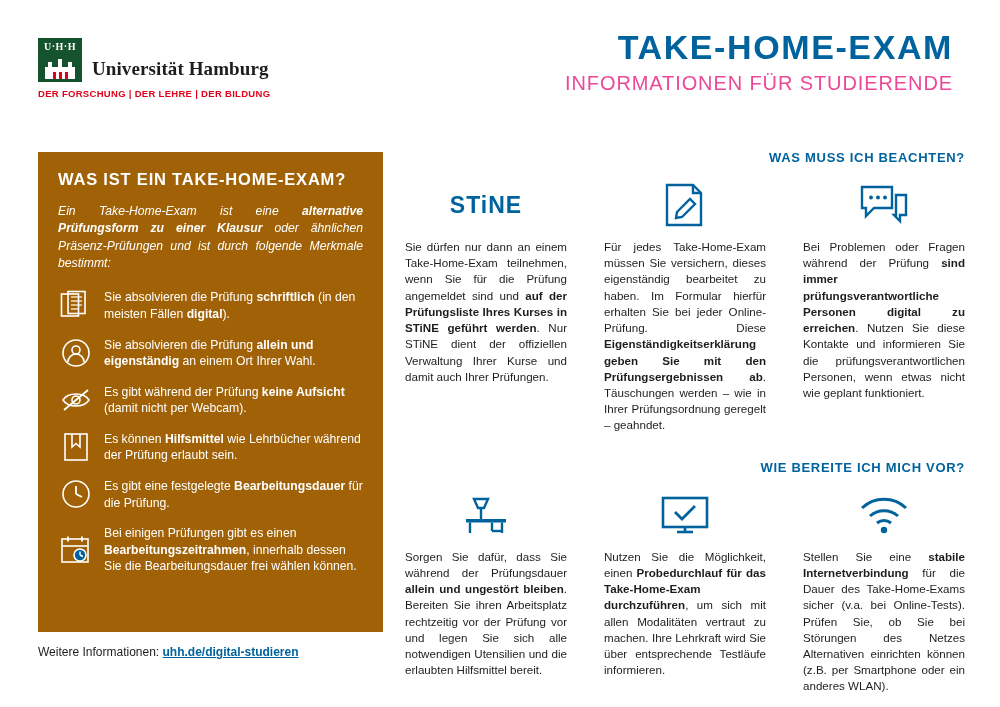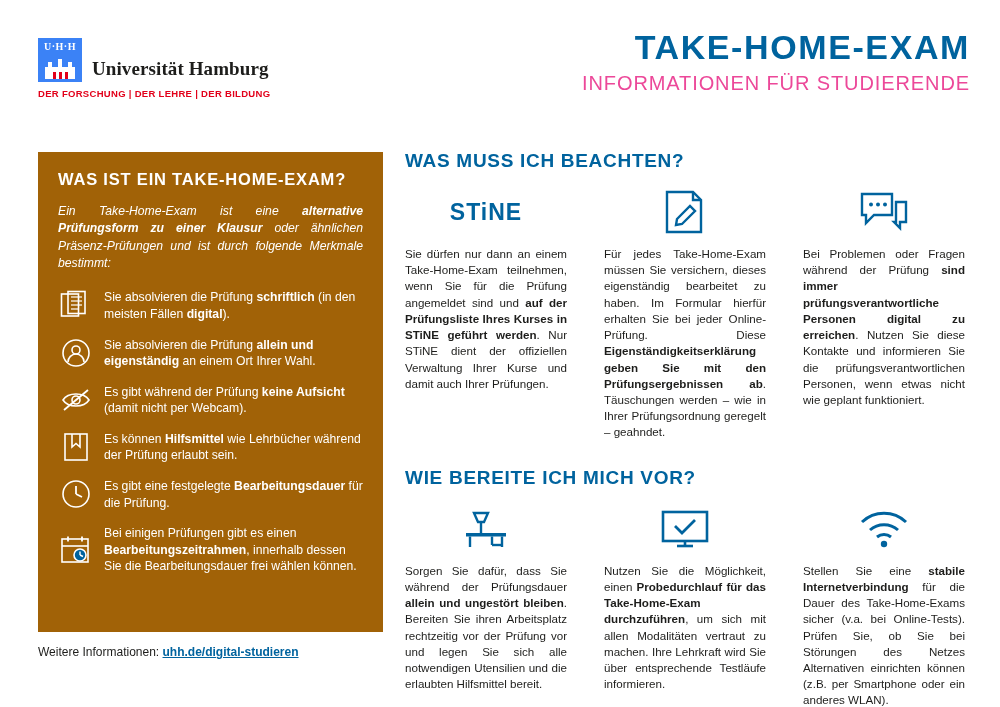--- a/index.html
+++ b/index.html
@@ -33,21 +33,21 @@
     top: 38px;
     width: 260px;
   }
   .logo-row {
     display: flex;
     align-items: flex-start;
   }
   .uhh-mark {
     width: 44px;
     height: 44px;
-    background: #3b82f6;
+    background: #14532d;
     position: relative;
     flex: 0 0 auto;
   }
   .uhh-mark .uhh-text {
     position: absolute;
     top: 3px;
     left: 0;
     width: 44px;
     text-align: center;
     color: #ffffff;
@@ -76,21 +76,21 @@
   .uni-claim {
     margin-top: 6px;
     font-size: 9.5px;
     font-weight: bold;
     color: #e2001a;
     letter-spacing: 0.3px;
     white-space: nowrap;
   }
   .title-block {
     position: absolute;
-    right: 30px;
+    right: 47px;
     top: 30px;
     text-align: right;
   }
   .doc-title {
     font-size: 34px;
     font-weight: bold;
     color: #00639e;
     letter-spacing: 1.6px;
     line-height: 1.05;
   }
@@ -161,25 +161,26 @@
   }
 
   
   .right-col {
     position: absolute;
     left: 405px;
     top: 150px;
     width: 560px;
   }
   .sec-title {
-    font-size: 19px;
+    font-size: 13px;
     font-weight: bold;
     color: #00639e;
     letter-spacing: 0.7px;
     margin: 0 0 14px 0;
+    text-align: right;
   }
   .cards {
     display: flex;
     gap: 37px;
   }
   .card {
     width: 165px;
   }
   .card-icon {
     height: 52px;

